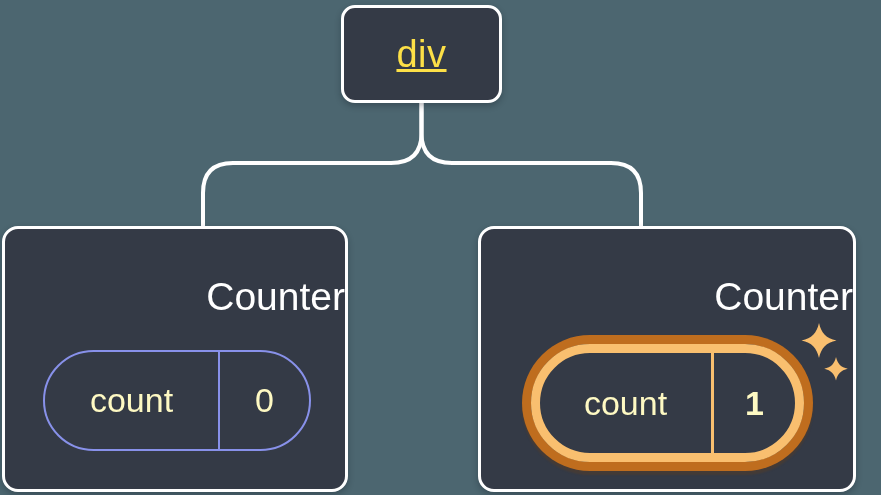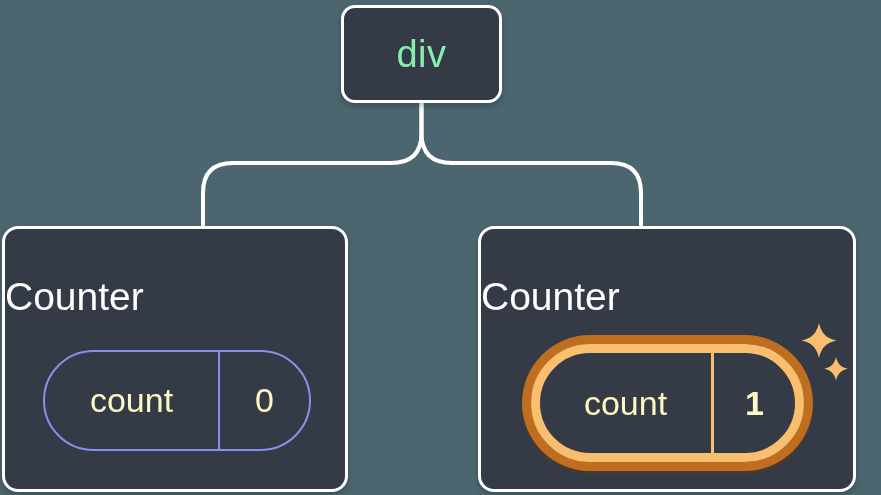--- a/index.html
+++ b/index.html
@@ -24,35 +24,36 @@
     box-sizing: border-box;
     box-shadow: 0 3px 6px rgba(15, 22, 34, 0.30);
   }
   .node-root {
     left: 341px; top: 5px;
     width: 161px; height: 98px;
     border-radius: 14px;
     display: flex; align-items: center; justify-content: center;
   }
   .root-label {
-    color: #86efac;
+    color: #fde047;
     font-size: 38px;
     letter-spacing: 0.5px;
+    text-decoration: underline;
   }
   .node-counter {
     top: 226px;
     height: 266px;
     border-radius: 16px;
   }
   .node-counter.left  { left: 2px;   width: 346px; }
   .node-counter.right { left: 478px; width: 378px; }
   .counter-title {
     position: absolute;
     left: 0; right: 0; top: 46px;
-    text-align: left;
+    text-align: right;
     color: #ffffff;
     font-size: 39px;
   }
   .pill {
     position: absolute;
     box-sizing: border-box;
     display: flex;
     align-items: stretch;
     color: #fef9c3;
     font-size: 34px;

